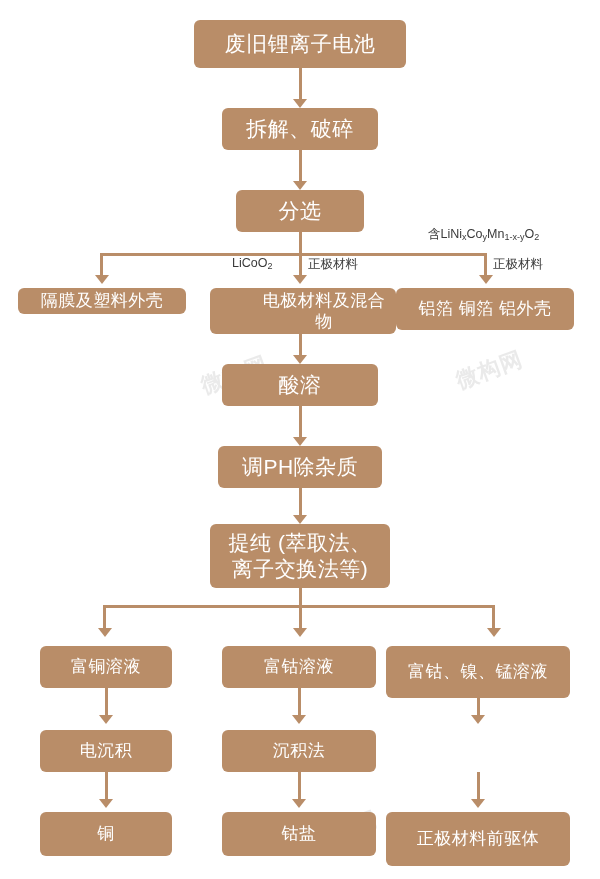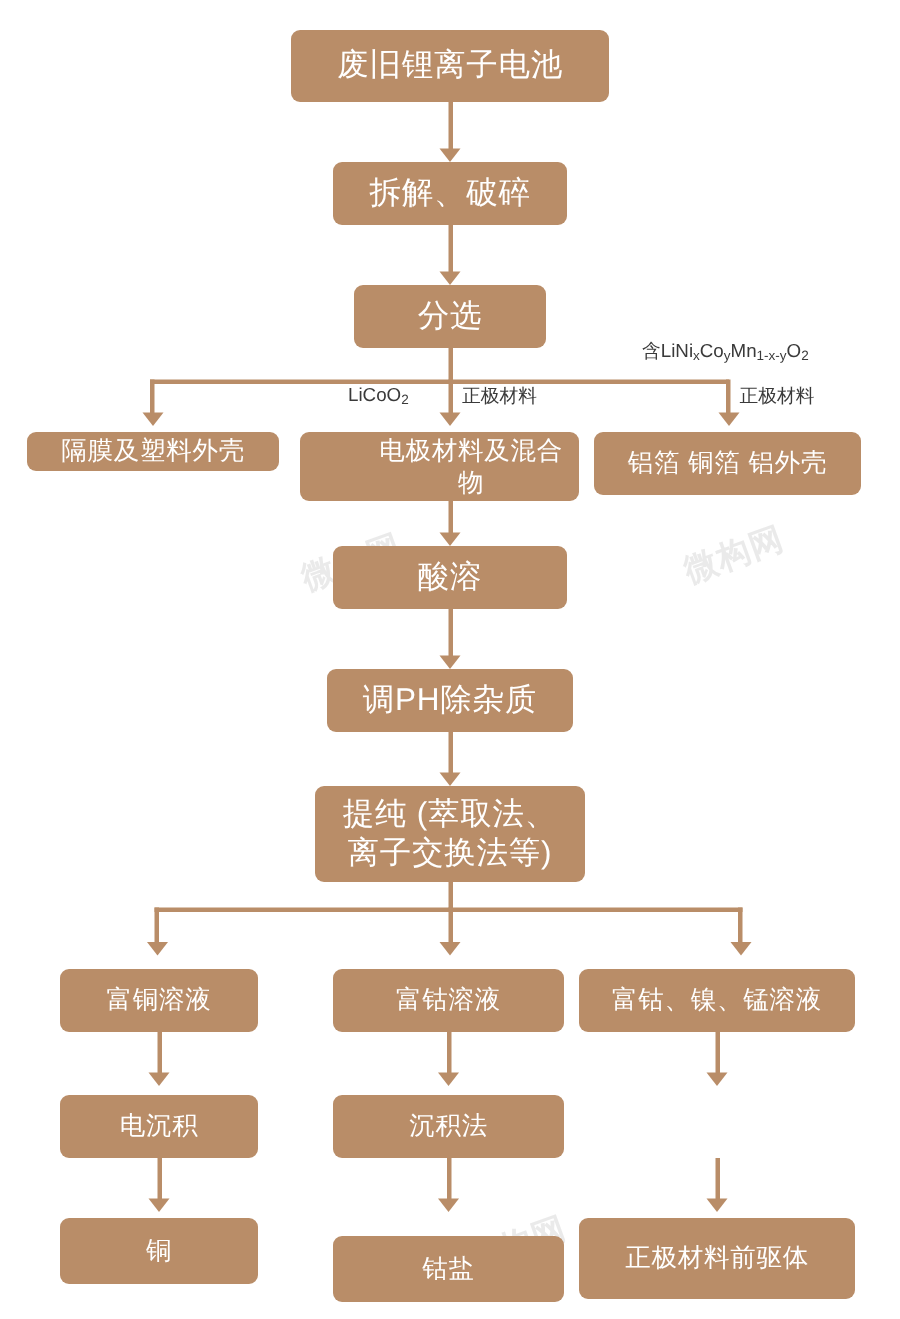--- a/index.html
+++ b/index.html
@@ -103,21 +103,21 @@
   <div class="arrow" style="left:94.5px; top:275px;"></div>
   <div class="arrow" style="left:293px; top:275px;"></div>
   <div class="arrow" style="left:478.5px; top:275px;"></div>
 
   <div class="lbl" style="left:232px; top:256px;"><span>LiCoO</span><sub>2</sub></div>
   <div class="lbl" style="left:308px; top:256px;">正极材料</div>
   <div class="lbl" style="left:428px; top:226px;"><span>含LiNi</span><sub>x</sub><span>Co</span><sub>y</sub><span>Mn</span><sub>1-x-y</sub><span>O</span><sub>2</sub></div>
   <div class="lbl" style="left:493px; top:256px;">正极材料</div>
 
   <div class="node small" style="left:18px; top:288px; width:168px; height:26px;">隔膜及塑料外壳</div>
-  <div class="node small" style="left:200px; top:288px; width:186px; height:46px;padding-left:48px;">电极材料及混合物</div>
+  <div class="node small" style="left:210px; top:288px; width:186px; height:46px;padding-left:48px;">电极材料及混合物</div>
   <div class="node small" style="left:396px; top:288px; width:178px; height:42px;">铝箔 铜箔 铝外壳</div>
 
   <div class="conn v" style="left:298.5px; top:330px; height:30px;"></div>
   <div class="arrow" style="left:293px; top:355px;"></div>
 
   <div class="node" style="left:222px; top:364px; width:156px; height:42px;">酸溶</div>
   <div class="conn v" style="left:298.5px; top:406px; height:36px;"></div>
   <div class="arrow" style="left:293px; top:437px;"></div>
 
   <div class="node" style="left:218px; top:446px; width:164px; height:42px;">调PH除杂质</div>
@@ -131,36 +131,36 @@
   <div class="conn h" style="left:103px; top:605px; width:392px;"></div>
   <div class="conn v" style="left:103px; top:605px; height:27px;"></div>
   <div class="conn v" style="left:298.5px; top:605px; height:27px;"></div>
   <div class="conn v" style="left:492px; top:605px; height:27px;"></div>
   <div class="arrow" style="left:97.5px; top:628px;"></div>
   <div class="arrow" style="left:293px; top:628px;"></div>
   <div class="arrow" style="left:486.5px; top:628px;"></div>
 
   <div class="node small" style="left:40px; top:646px; width:132px; height:42px;">富铜溶液</div>
   <div class="node small" style="left:222px; top:646px; width:154px; height:42px;">富钴溶液</div>
-  <div class="node small" style="left:386px; top:646px; width:184px; height:42px;">富钴、镍、锰溶液</div>
+  <div class="node small" style="left:386px; top:646px; width:184px; height:52px;">富钴、镍、锰溶液</div>
 
   <div class="conn v" style="left:104.5px; top:688px; height:32px;"></div>
   <div class="arrow" style="left:99px; top:715px;"></div>
   <div class="conn v" style="left:297.5px; top:688px; height:32px;"></div>
   <div class="arrow" style="left:292px; top:715px;"></div>
   <div class="conn v" style="left:476.5px; top:688px; height:32px;"></div>
   <div class="arrow" style="left:471px; top:715px;"></div>
 
   <div class="node small" style="left:40px; top:730px; width:132px; height:42px;">电沉积</div>
   <div class="node small" style="left:222px; top:730px; width:154px; height:42px;">沉积法</div>
 
   <div class="conn v" style="left:104.5px; top:772px; height:32px;"></div>
   <div class="arrow" style="left:99px; top:799px;"></div>
   <div class="conn v" style="left:297.5px; top:772px; height:32px;"></div>
   <div class="arrow" style="left:292px; top:799px;"></div>
   <div class="conn v" style="left:476.5px; top:772px; height:32px;"></div>
   <div class="arrow" style="left:471px; top:799px;"></div>
 
   <div class="node small" style="left:40px; top:812px; width:132px; height:44px;">铜</div>
-  <div class="node small" style="left:222px; top:812px; width:154px; height:44px;margin-top:12px;">钴盐</div>
+  <div class="node small" style="left:222px; top:812px; width:154px; height:44px;">钴盐</div>
   <div class="node small" style="left:386px; top:812px; width:184px; height:54px;">正极材料前驱体</div>
 
 </div>
 
 </body></html>

